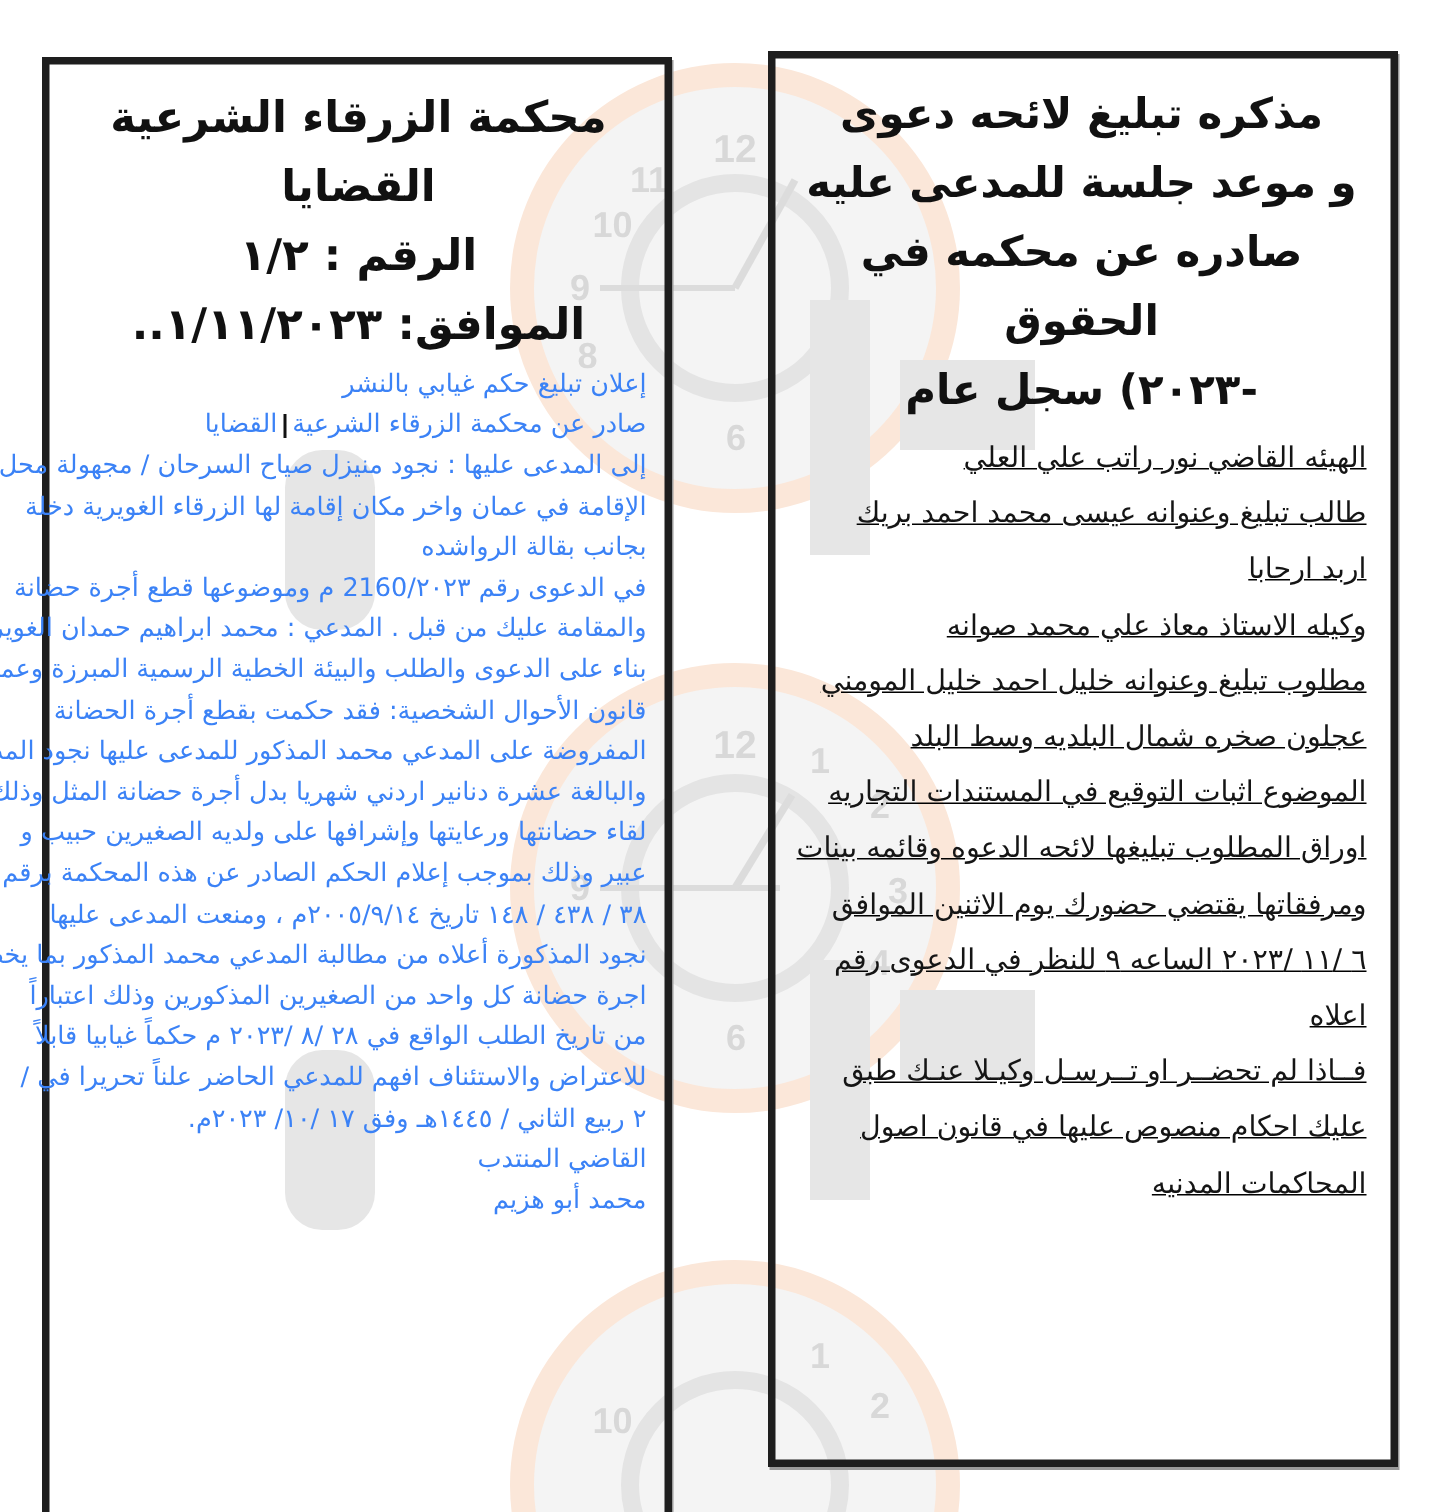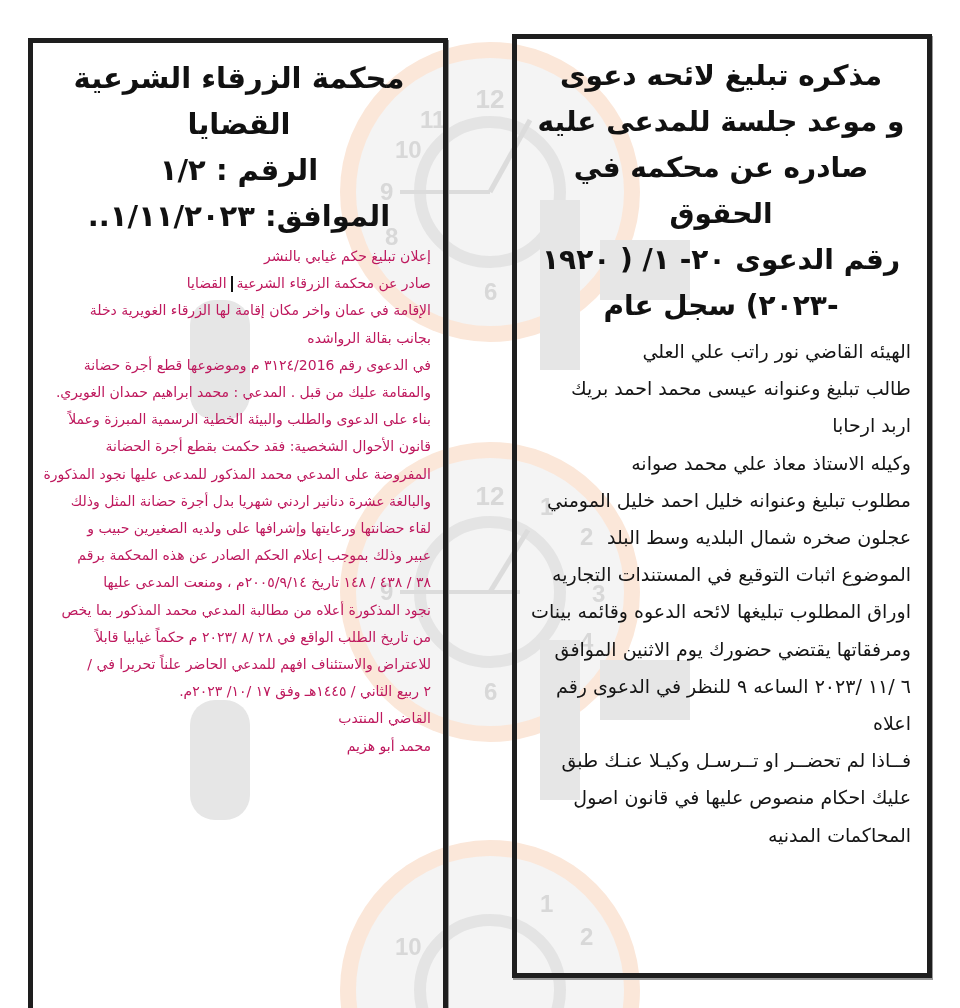--- a/index.html
+++ b/index.html
@@ -62,31 +62,32 @@
     #box-right .body-lines li {
       font-family: "DejaVu Sans", sans-serif;
       font-size: 19px;
       line-height: 37.2px;
       color: #151515;
       text-align: right;
       white-space: nowrap;
     }
     #box-left .body-lines li {
       font-family: "DejaVu Sans", sans-serif;
-      font-size: 14px;
+      font-size: 17px;
       line-height: 27.2px;
-      color: #be185d;
+      color: #3b82f6;
       text-align: right;
       white-space: nowrap;
     }
     #box-left .body-lines {
       margin-top: 4px;
     }
     #box-right .body-lines {
       margin-top: 4px;
+      text-decoration: underline;
     }
     .sep-bar {
       display: inline-block;
       width: 2px;
       height: 16px;
       background: #111;
       vertical-align: middle;
       margin: 0 4px;
     }
   </style>
@@ -138,21 +139,20 @@
     <rect x="600" y="660" width="90" height="60"></rect>
     <rect x="190" y="700" width="60" height="120" rx="25"></rect>
   </g>
 </svg>
 
 <section class="notice-box" id="box-right">
   <div>
     <p class="headline">مذكره تبليغ لائحه دعوى</p>
     <p class="headline">و موعد جلسة  للمدعى عليه</p>
     <p class="headline">صادره عن محكمه في الحقوق</p>
-    <p class="headline">رقم الدعوى  ٢٠- ١/ ( ١٩٢٠</p>
     <p class="headline">-٢٠٢٣) سجل عام</p>
   </div>
   <ul class="body-lines">
     <li>الهيئه القاضي نور راتب علي العلي</li>
     <li>طالب تبليغ وعنوانه عيسى محمد احمد بريك</li>
     <li>اربد ارحابا</li>
     <li>وكيله الاستاذ معاذ علي محمد صوانه</li>
     <li>مطلوب تبليغ وعنوانه خليل احمد خليل المومني</li>
     <li>عجلون صخره شمال البلديه وسط البلد</li>
     <li>الموضوع اثبات التوقيع في المستندات التجاريه</li>
@@ -169,31 +169,33 @@
 <section class="notice-box" id="box-left">
   <div>
     <p class="headline">محكمة الزرقاء الشرعية</p>
     <p class="headline">القضايا</p>
     <p class="headline">الرقم : ١/٢</p>
     <p class="headline">الموافق: ١/١١/٢٠٢٣..</p>
   </div>
   <ul class="body-lines">
     <li>إعلان تبليغ حكم غيابي بالنشر</li>
     <li><span>صادر عن محكمة الزرقاء الشرعية</span><span class="sep-bar"></span><span>القضايا</span></li>
+    <li>إلى المدعى عليها : نجود منيزل صياح السرحان / مجهولة محل</li>
     <li>الإقامة في عمان واخر مكان إقامة لها الزرقاء الغويرية دخلة</li>
     <li>بجانب بقالة الرواشده</li>
-    <li>في الدعوى رقم ٣١٢٤/2016 م وموضوعها قطع أجرة حضانة</li>
+    <li>في الدعوى رقم 2160/٢٠٢٣ م وموضوعها قطع أجرة حضانة</li>
     <li>والمقامة عليك من قبل . المدعي : محمد ابراهيم حمدان الغويري.</li>
     <li>بناء على الدعوى والطلب والبيئة الخطية الرسمية المبرزة وعملاً</li>
     <li>قانون الأحوال الشخصية: فقد حكمت بقطع أجرة الحضانة</li>
     <li>المفروضة على المدعي محمد المذكور للمدعى عليها نجود المذكورة</li>
     <li>والبالغة عشرة دنانير اردني شهريا بدل أجرة حضانة المثل وذلك</li>
     <li>لقاء حضانتها ورعايتها وإشرافها على ولديه الصغيرين حبيب و</li>
     <li>عبير وذلك بموجب إعلام الحكم الصادر عن هذه المحكمة برقم</li>
     <li>٣٨ / ٤٣٨ / ١٤٨  تاريخ ٢٠٠٥/٩/١٤م ، ومنعت المدعى عليها</li>
     <li>نجود المذكورة أعلاه من مطالبة المدعي محمد المذكور بما يخص</li>
+    <li>اجرة حضانة كل واحد من الصغيرين المذكورين وذلك اعتباراً</li>
     <li>من تاريخ الطلب الواقع في ٢٨ /٨ /٢٠٢٣ م حكماً غيابيا قابلاً</li>
     <li>للاعتراض والاستئناف افهم للمدعي الحاضر علناً تحريرا في /</li>
     <li>٢ ربيع الثاني / ١٤٤٥هـ وفق ١٧ /١٠/ ٢٠٢٣م.</li>
     <li>القاضي المنتدب</li>
     <li>محمد أبو هزيم</li>
   </ul>
 </section>
 
 </body></html>

